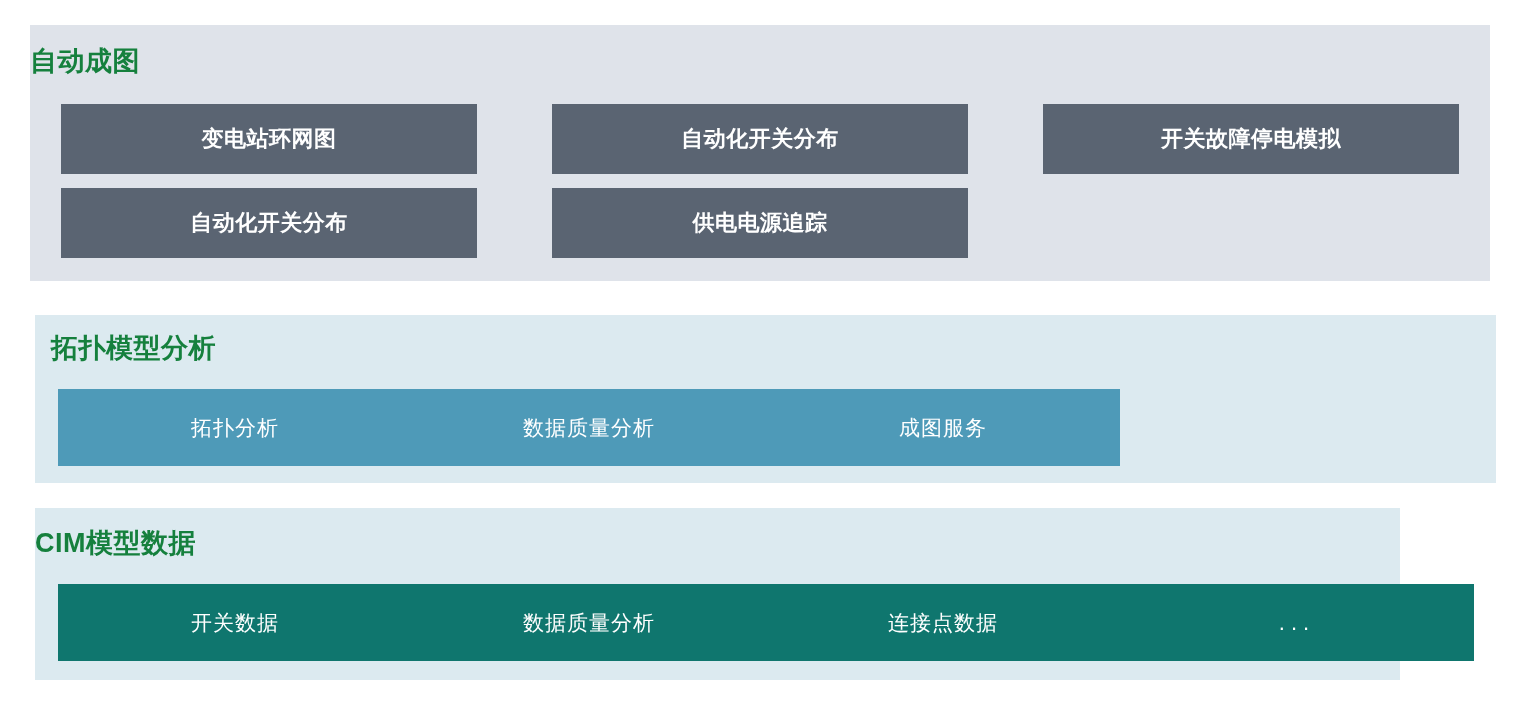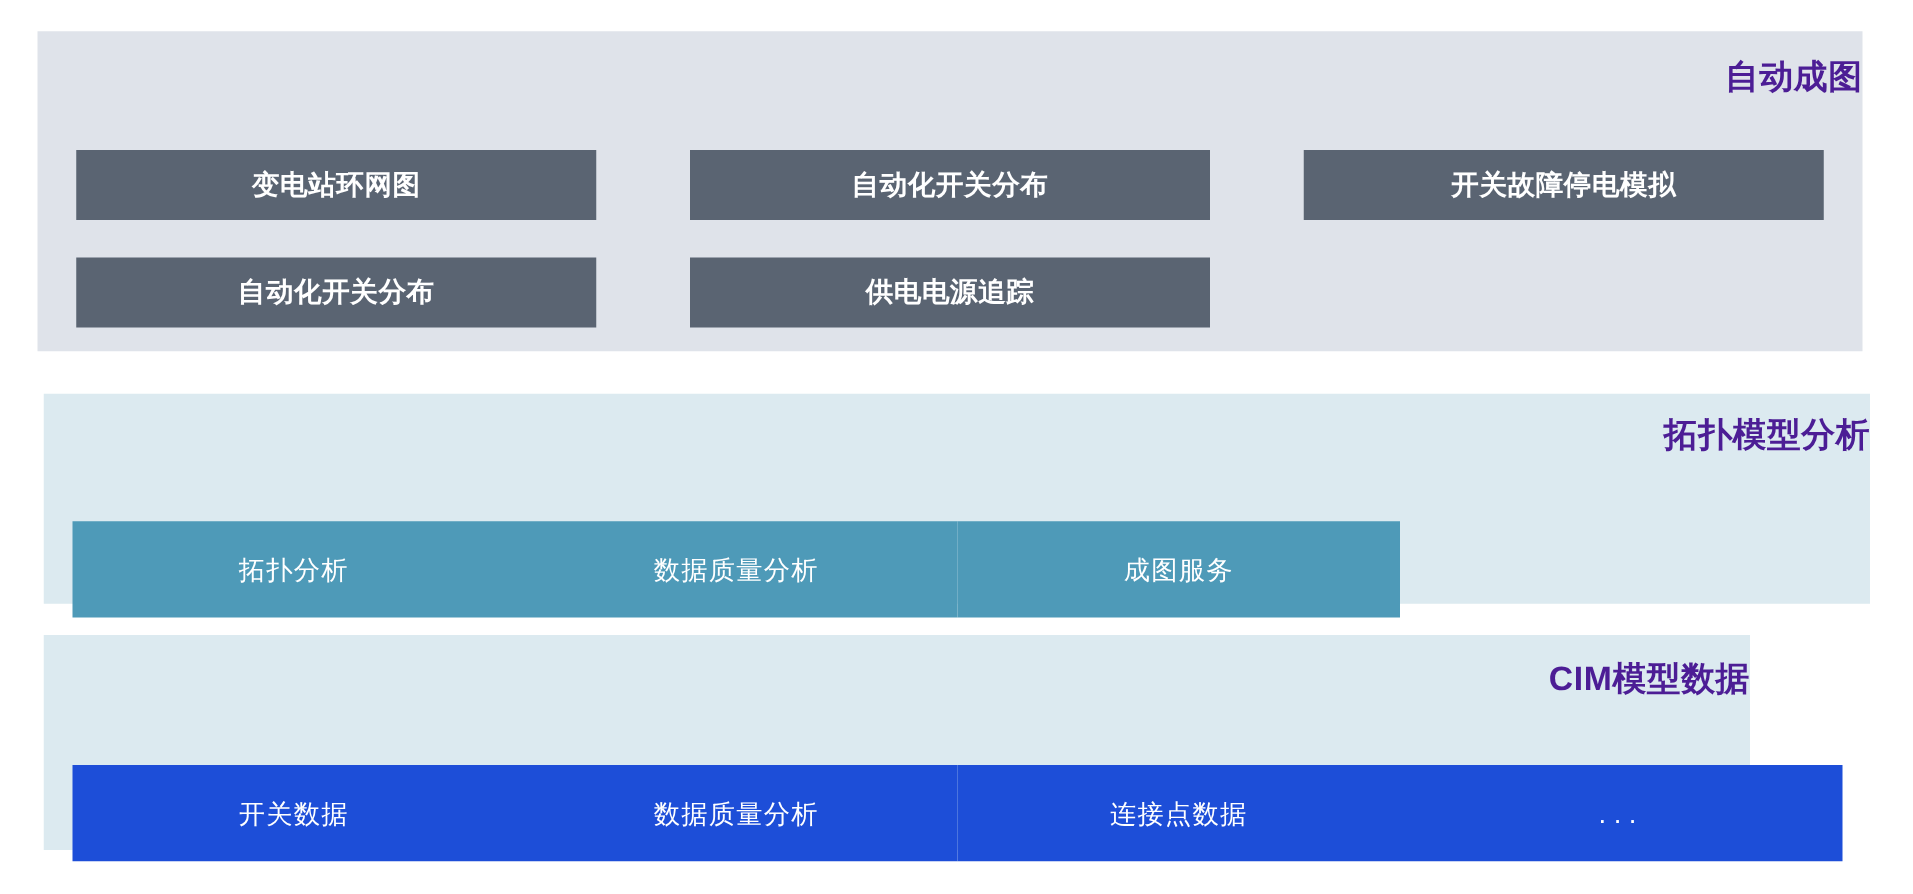--- a/index.html
+++ b/index.html
@@ -21,23 +21,23 @@
     width: 1530px;
     height: 715px;
   }
 
   
   .panel {
     position: absolute;
     box-sizing: border-box;
   }
   .panel-title {
-    text-align: right;
+    text-align: left;
     font-weight: bold;
-    color: #4c1d95;
+    color: #15803d;
     letter-spacing: 0.5px;
   }
 
   
   #panel-auto-mapping {
     left: 30px;
     top: 25px;
     width: 1460px;
     height: 256px;
     background: #dfe3ea;
@@ -51,40 +51,40 @@
     position: absolute;
     left: 31px;
     top: 79px;
     width: 1398px;
     display: grid;
     grid-template-columns: repeat(3, 1fr);
     column-gap: 75px;
     row-gap: 14px;
   }
   .btn-dark {
-    height: 56px;
+    height: 70px;
     background: #5a6472;
     color: #ffffff;
     font-size: 22px;
     font-weight: bold;
     display: flex;
     align-items: center;
     justify-content: center;
     user-select: none;
     letter-spacing: 0.5px;
-    margin-top: 16px;
   }
 
   
   #panel-topology {
     left: 35px;
     top: 315px;
     width: 1461px;
     height: 168px;
     background: #dceaf0;
+    padding-left: 16px;
   }
   #panel-topology .panel-title {
     margin-top: 16px;
     font-size: 27px;
     line-height: 34px;
   }
   #panel-cim {
     left: 35px;
     top: 508px;
     width: 1365px;
@@ -97,37 +97,36 @@
     line-height: 34px;
   }
 
   .grid-4 {
     position: absolute;
     left: 23px;
     top: 74px;
     width: 1416px;
     display: grid;
     grid-template-columns: repeat(4, 1fr);
-    margin-top: 28px;
   }
   #panel-cim .grid-4 { top: 76px; }
 
   .btn-teal, .btn-steel {
     height: 77px;
     color: #ffffff;
     font-size: 21px;
     font-weight: normal;
     display: flex;
     align-items: center;
     justify-content: center;
     user-select: none;
     letter-spacing: 1px;
   }
   .btn-teal  { background: #4e9ab8; }
-  .btn-steel { background: #1d4ed8; }
+  .btn-steel { background: #0f766e; }
 
   .btn-ellipsis {
     letter-spacing: 6px;
     font-size: 22px;
   }
 </style>
 </head>
 <body>
 
 <div class="stack">

